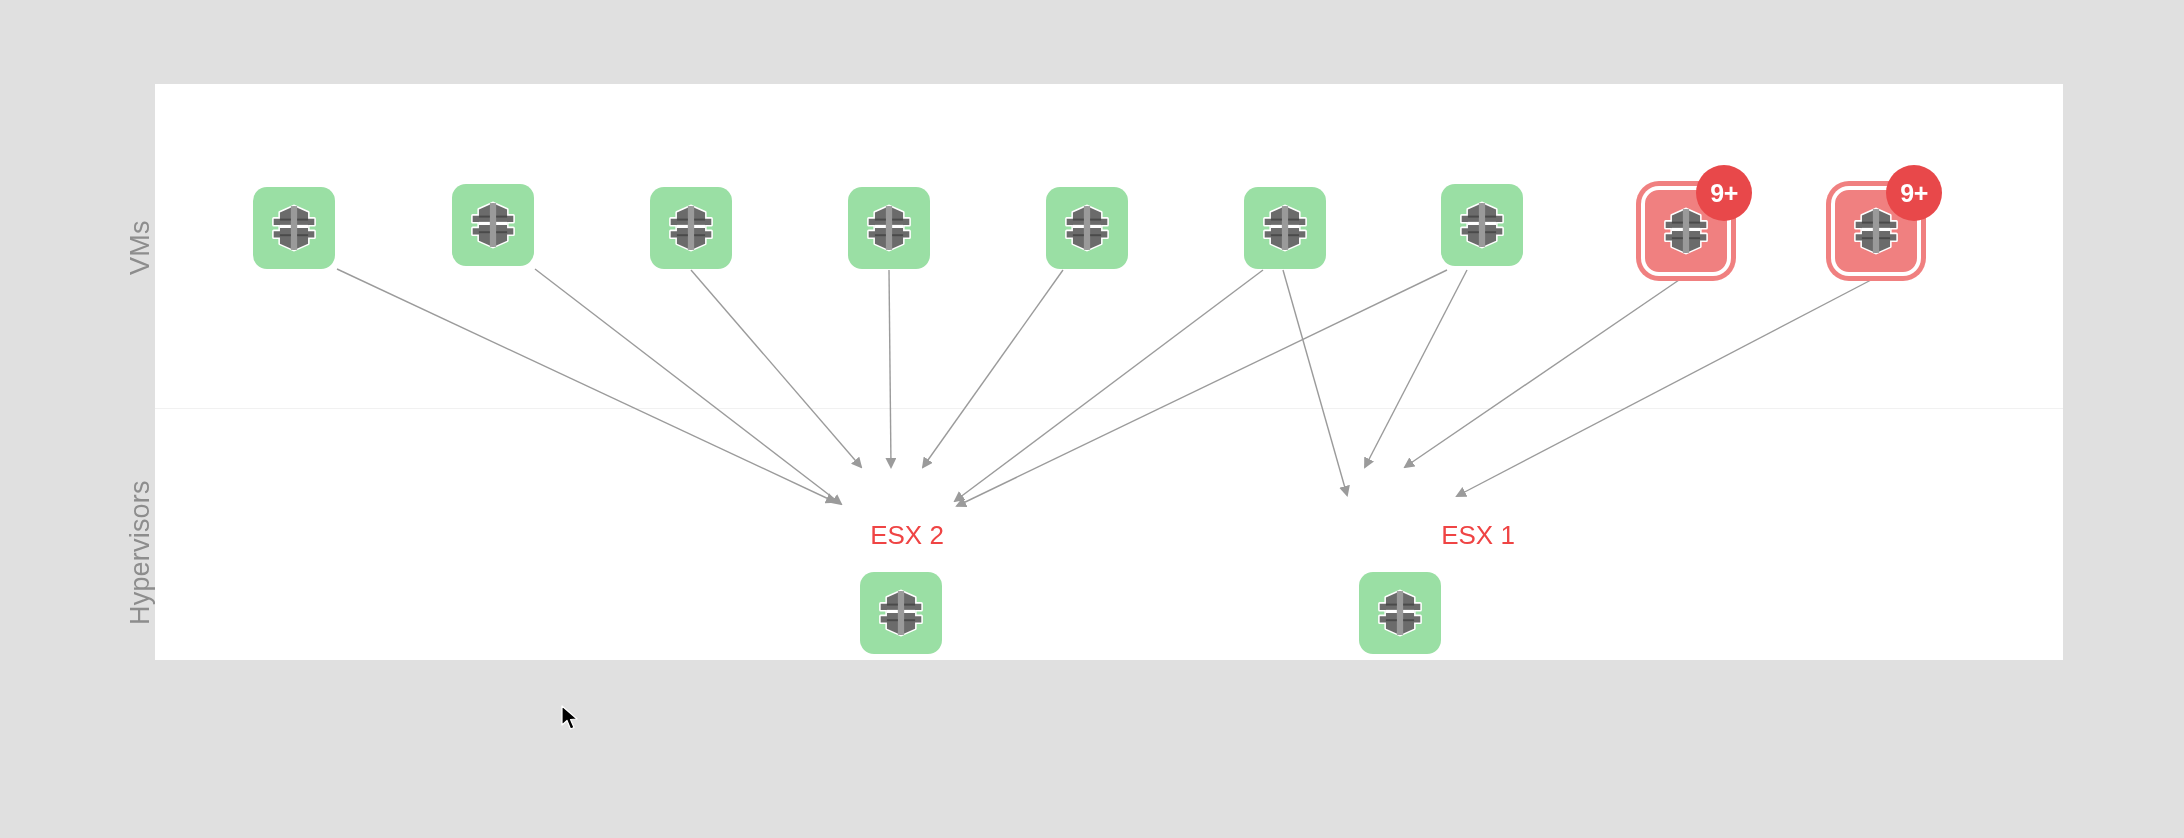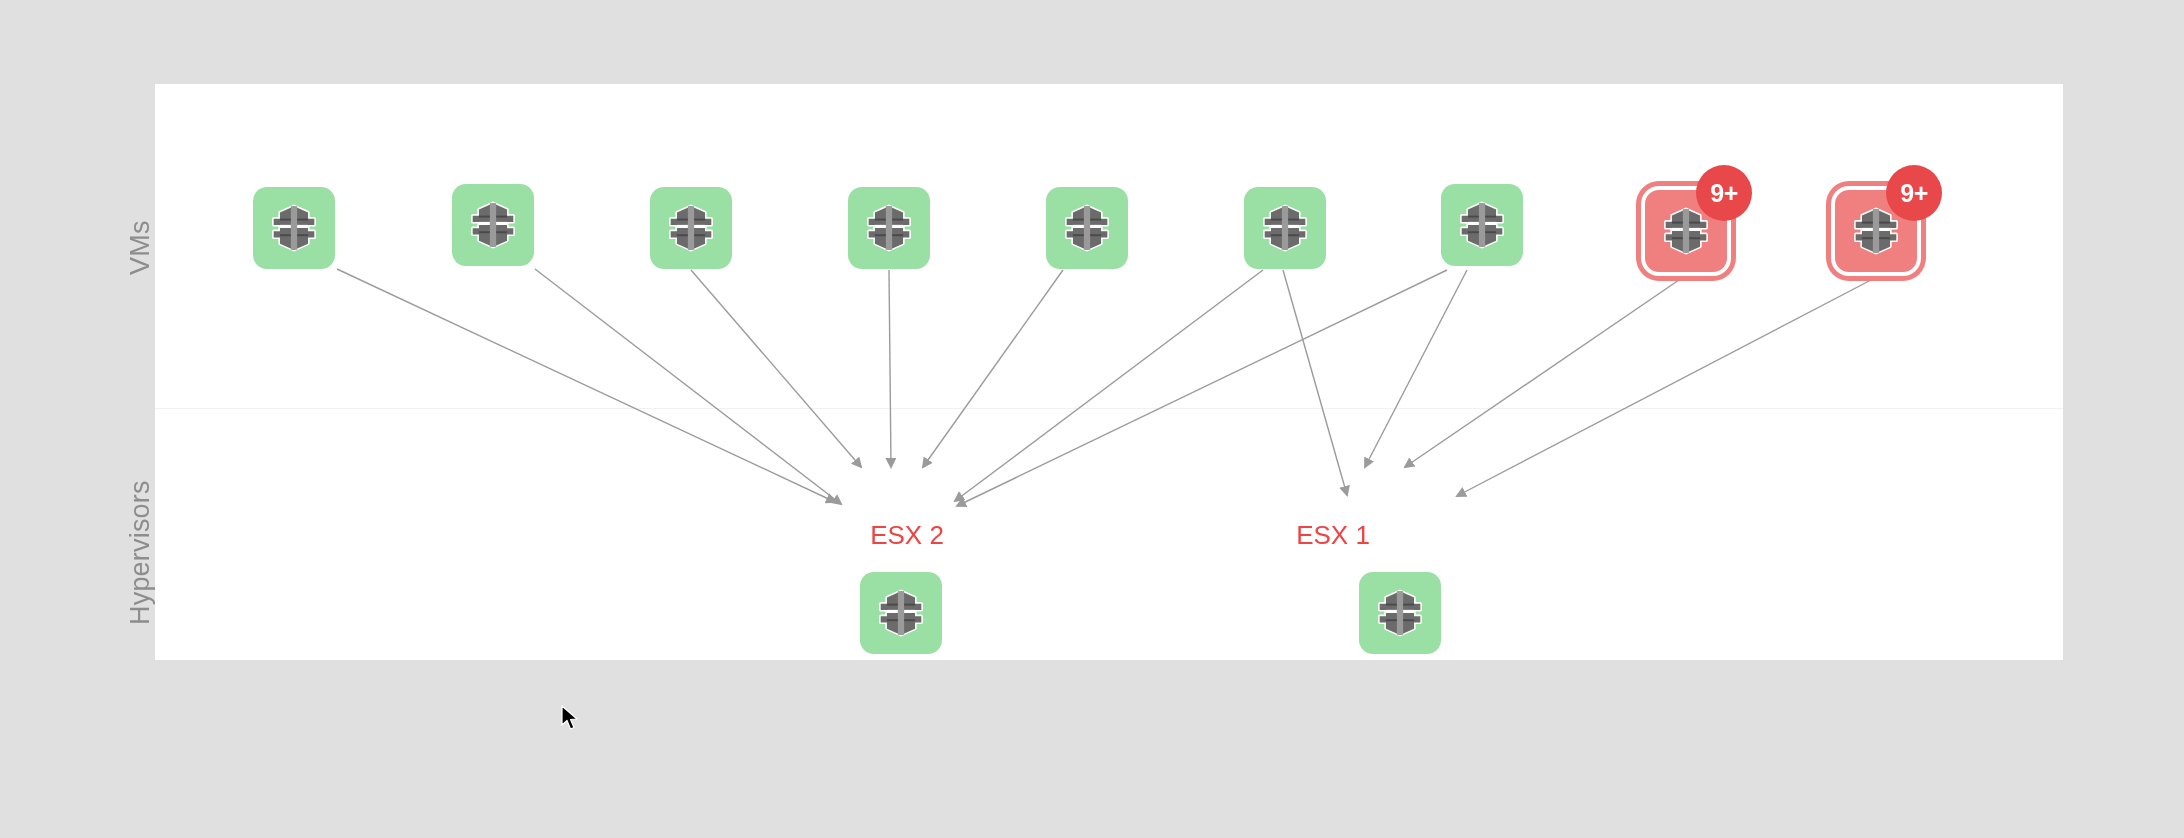--- a/index.html
+++ b/index.html
@@ -307,21 +307,21 @@
         <rect x="36" y="28" width="14" height="4" fill="#ffffff"></rect>
         <rect x="14" y="20" width="14" height="2.5" fill="#4a4a4a"></rect>
         <rect x="36" y="20" width="14" height="2.5" fill="#4a4a4a"></rect>
         <rect x="14" y="40" width="14" height="2.5" fill="#4a4a4a"></rect>
         <rect x="36" y="40" width="14" height="2.5" fill="#4a4a4a"></rect>
       </svg>
       <div class="badge">9+</div>
     </div>
 
     <div class="node-label" style="left:752px; top:436px;">ESX 2</div>
-    <div class="node-label" style="left:1178px; top:436px;">ESX 1</div>
+    <div class="node-label" style="left:1323px; top:436px;">ESX 1</div>
 
     <div class="node ok" style="left:705px; top:488px;">
       <svg class="node-icon" viewBox="0 0 64 64">
         <path d="M32 4 L50 12 L50 20 L58 20 L58 28 L50 28 L50 36 L58 36 L58 44 L50 44 L50 52 L32 60 L14 52 L14 44 L6 44 L6 36 L14 36 L14 28 L6 28 L6 20 L14 20 L14 12 Z" fill="#ffffff" stroke="#ffffff" stroke-width="4" stroke-linejoin="round"></path>
         <path d="M32 4 L50 12 L50 20 L58 20 L58 28 L50 28 L50 36 L58 36 L58 44 L50 44 L50 52 L32 60 L14 52 L14 44 L6 44 L6 36 L14 36 L14 28 L6 28 L6 20 L14 20 L14 12 Z" fill="#6b6b6b"></path>
         <path d="M28 4 L36 4 L36 60 L28 60 Z" fill="#9a9a9a"></path>
         <rect x="14" y="28" width="14" height="4" fill="#ffffff"></rect>
         <rect x="36" y="28" width="14" height="4" fill="#ffffff"></rect>
         <rect x="14" y="20" width="14" height="2.5" fill="#4a4a4a"></rect>
         <rect x="36" y="20" width="14" height="2.5" fill="#4a4a4a"></rect>

